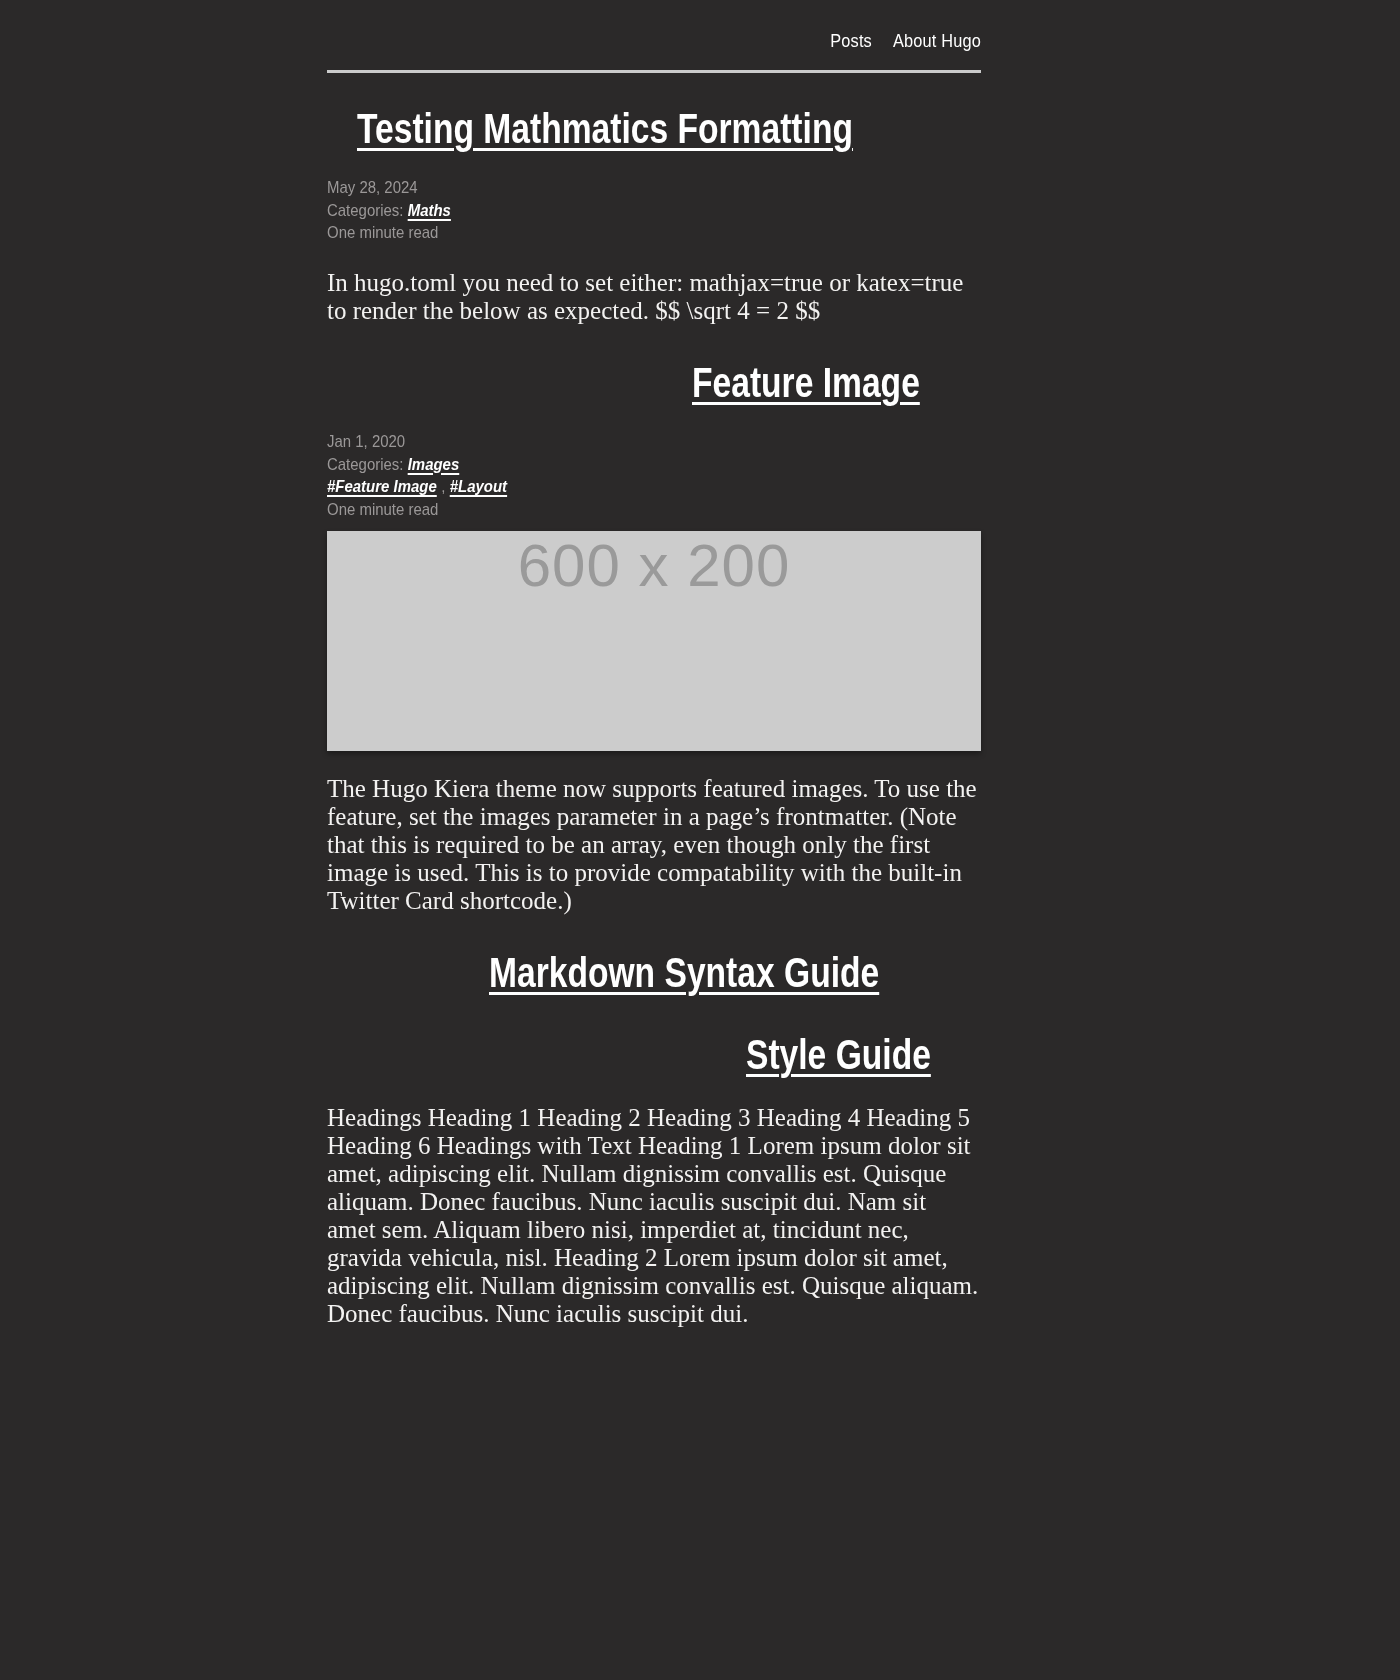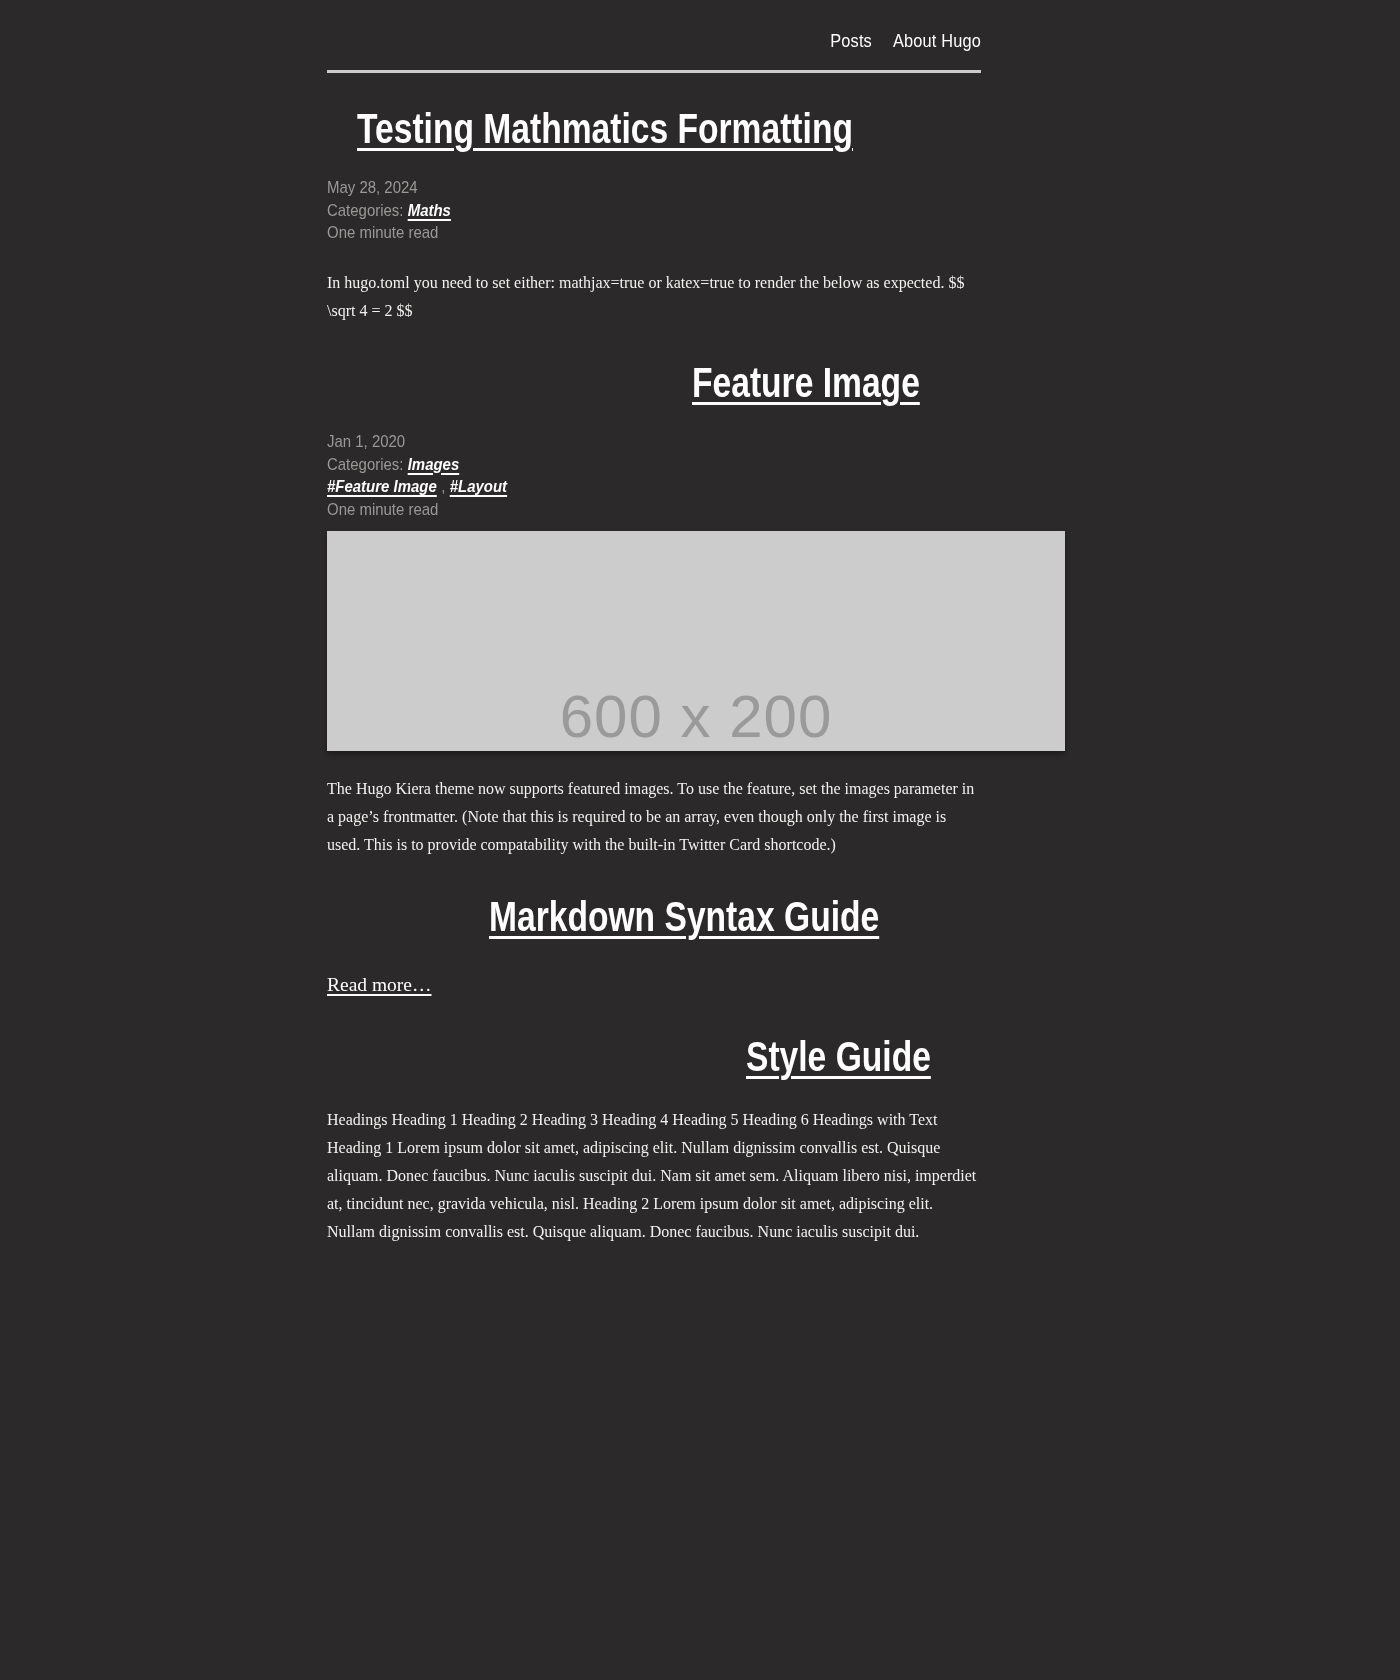--- a/index.html
+++ b/index.html
@@ -79,21 +79,21 @@
     text-underline-offset:3px;
   }
   .post-meta .sep{
     color:var(--meta-text);
     font-style:normal;
     font-weight:400;
     margin:0 5px;
   }
   .post-body{
     font-family:"Liberation Serif","DejaVu Serif",serif;
-    font-size:16px;
+    font-size:25px;
     line-height:28px;
     color:var(--body-text);
     margin-top:24px;
   }
   .read-more-line{
     font-family:"Liberation Serif","DejaVu Serif",serif;
     font-size:19.5px;
     line-height:28px;
     margin-top:30px;
   }
@@ -101,25 +101,25 @@
     color:var(--link);
     text-decoration:underline;
     text-decoration-thickness:2px;
     text-underline-offset:3px;
   }
   
   figure.featured-image{
     margin:10px 0 4px;
   }
   .img-placeholder{
-    width:738px;
+    width:654px;
     height:220px;
     background:var(--placeholder-bg);
     display:flex;
-    align-items:flex-end;
+    align-items:flex-start;
     justify-content:center;
     box-shadow:0 3px 5px rgba(0,0,0,0.35);
   }
   .img-placeholder span{
     font-family:"Liberation Sans",sans-serif;
     font-size:60px;
     color:var(--placeholder-text);
     letter-spacing:1px;
   }
 </style>
@@ -172,23 +172,20 @@
           <span>600 x 200</span>
         </div>
       </figure>
       <p class="post-body">The Hugo Kiera theme now supports featured images. To use the feature, set the images parameter in a page’s frontmatter. (Note that this is required to be an array, even though only the first image is used. This is to provide compatability with the built-in Twitter Card shortcode.)</p>
     </article>
 
     <article class="post">
       <h1 class="post-title">
         <a href="#">Markdown Syntax Guide</a>
       </h1>
-      <p class="read-more-line">
-        <a href="#">Read more…</a>
-      </p>
     </article>
 
     <article class="post">
       <h1 class="post-title">
         <a href="#">Style Guide</a>
       </h1>
       <p class="post-body">Headings Heading 1 Heading 2 Heading 3 Heading 4 Heading 5 Heading 6 Headings with Text Heading 1 Lorem ipsum dolor sit amet, adipiscing elit. Nullam dignissim convallis est. Quisque aliquam. Donec faucibus. Nunc iaculis suscipit dui. Nam sit amet sem. Aliquam libero nisi, imperdiet at, tincidunt nec, gravida vehicula, nisl. Heading 2 Lorem ipsum dolor sit amet, adipiscing elit. Nullam dignissim convallis est. Quisque aliquam. Donec faucibus. Nunc iaculis suscipit dui.</p>
     </article>
 
   </main>

